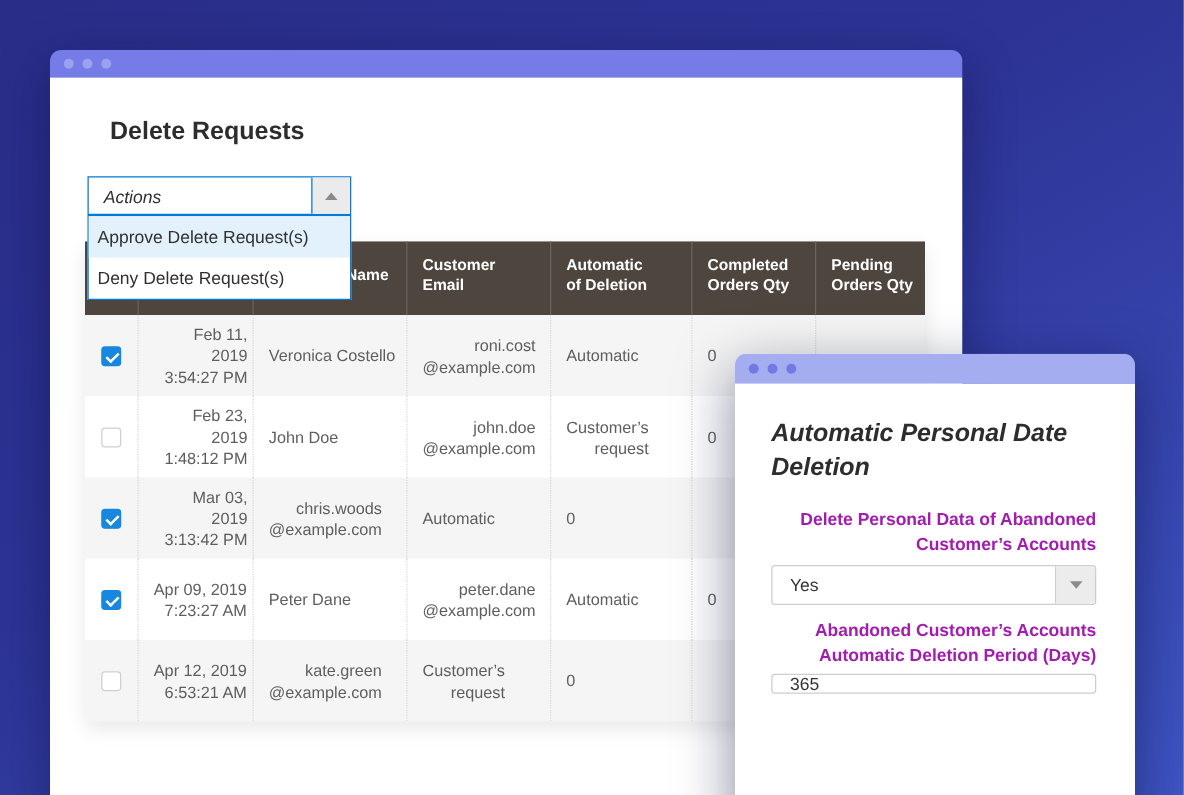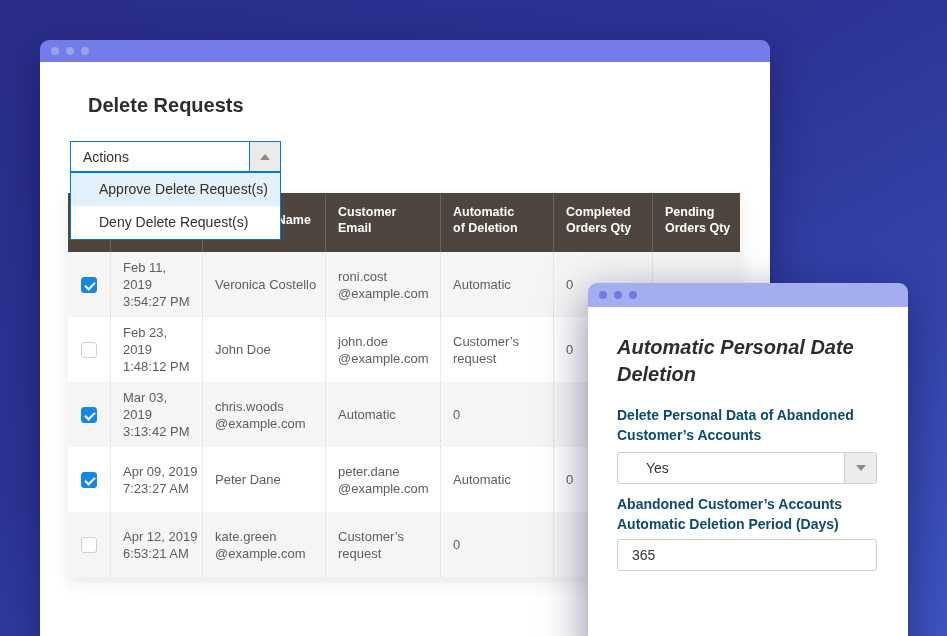--- a/index.html
+++ b/index.html
@@ -37,54 +37,54 @@
   .page-title {
     position: absolute; left: 48px; top: 30px;
     font-size: 20px; font-weight: 700; color: #2d2d2d; line-height: 26px;
   }
 
   .actions-select {
     position: absolute; left: 30px; top: 79px; width: 211px; height: 31px;
     background: #fff; border: 1px solid #007bdb; z-index: 40;
     display: flex; align-items: center; cursor: pointer;
   }
-  .actions-select .sel-label { padding-left: 12px; font-size: 14px; color: #303030; flex: 1; }
+  .actions-select .sel-label { padding-left: 12px; font-size: 14px; color: #303030; flex: 1; font-style: italic; }
   .sel-btn {
     width: 31px; height: 100%; background: #ebebeb; border-left: 1px solid #007bdb;
     display: flex; align-items: center; justify-content: center;
   }
   .caret-up { width: 0; height: 0; border-left: 5px solid transparent; border-right: 5px solid transparent; border-bottom: 6px solid #8a8a8a; }
   .caret-down { width: 0; height: 0; border-left: 5px solid transparent; border-right: 5px solid transparent; border-top: 6px solid #8a8a8a; }
 
   .actions-menu {
     position: absolute; left: 30px; top: 110px; width: 211px;
     background: #fff; border: 1px solid #007bdb; z-index: 40;
   }
-  .menu-item { height: 33px; line-height: 33px; padding-left: 28px; font-size: 14px; color: #303030; cursor: pointer; }
+  .menu-item { height: 33px; line-height: 33px; padding-left: 7px; font-size: 14px; color: #303030; cursor: pointer; }
   .menu-item.checked { background: #e3f1fc; }
 
   
   .grid-table {
     --cols: 42px 92px 123px 115px 113px 99px 88px;
     position: absolute; left: 28px; top: 131px; width: 672px;
     border-radius: 0 0 4px 4px; overflow: hidden;
     box-shadow: 0 6px 16px rgba(0, 0, 0, 0.09);
   }
   .thead {
     display: grid; grid-template-columns: var(--cols);
     height: 59px; background: #4e453e;
   }
   .th {
     display: flex; align-items: center;
     padding: 0 8px 5px 12px;
     color: #fff; font-size: 12.5px; font-weight: 700; line-height: 16px;
     white-space: pre-line;
   }
   .th + .th { border-left: 1px solid #6b635c; }
-  .trow { display: grid; grid-template-columns: var(--cols); height: 65px; background: #fff; }
+  .trow { display: grid; grid-template-columns: var(--cols); height: 65px; background: #fff; text-align: right; }
   .trow:nth-child(even) { background: #f5f5f5; }
   .td {
     display: flex; align-items: center;
     padding: 0 4px 0 12px;
     font-size: 13px; color: #5e5e5e; line-height: 17px;
     white-space: pre-line;
   }
   .td + .td { border-left: 1px dotted #d8d8d8; }
   .td.c-check { justify-content: center; padding: 0; }
   .td.nowrap { white-space: nowrap; }
@@ -96,35 +96,35 @@
   .checkbox.checked { background: #1787e0; border-color: #1787e0; }
   .checkbox.checked::after {
     content: ""; position: absolute; left: 3px; top: 4px;
     width: 8px; height: 4px;
     border-left: 2px solid #fff; border-bottom: 2px solid #fff;
     transform: rotate(-45deg);
   }
 
   
   .settings-title { font-size: 20px; font-weight: 700; color: #2d2d2d; line-height: 27px; font-style: italic; }
-  .field-label { margin-top: 17px; font-size: 14px; font-weight: 600; color: #0c4a6e; line-height: 20px; }
+  .field-label { margin-top: 17px; font-size: 14px; font-weight: 600; color: #a21caf; line-height: 20px; text-align: right; }
   .field-label.second { margin-top: 10px; }
   .select-box {
     position: relative; margin-top: 7px; height: 32px;
     border: 1px solid #cdcdcd; border-radius: 3px; background: #fff;
-    display: flex; align-items: center; padding-left: 28px;
+    display: flex; align-items: center; padding-left: 14px;
     font-size: 14px; color: #333; cursor: pointer;
   }
   .select-caret-btn {
     position: absolute; right: 0; top: 0; bottom: 0; width: 32px;
     background: #ececec; border-left: 1px solid #cdcdcd; border-radius: 0 3px 3px 0;
     display: flex; align-items: center; justify-content: center;
   }
   .text-input {
-    margin-top: 5px; width: 100%; height: 32px;
+    margin-top: 5px; width: 100%; height: 16px;
     border: 1px solid #cdcdcd; border-radius: 3px;
     padding: 0 14px; font-size: 14px; color: #333;
     font-family: "Liberation Sans", sans-serif; outline: none; display: block;
   }
 </style>
 </head>
 <body>
 
 <div class="window win-main">
   <div class="titlebar tb-main">

